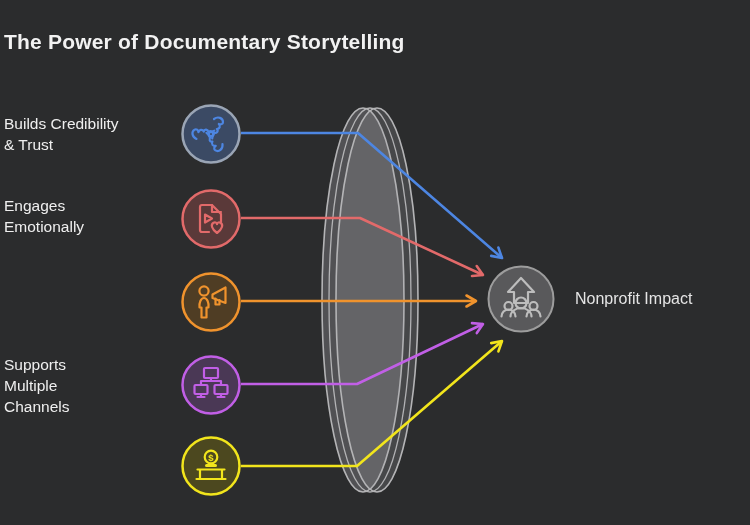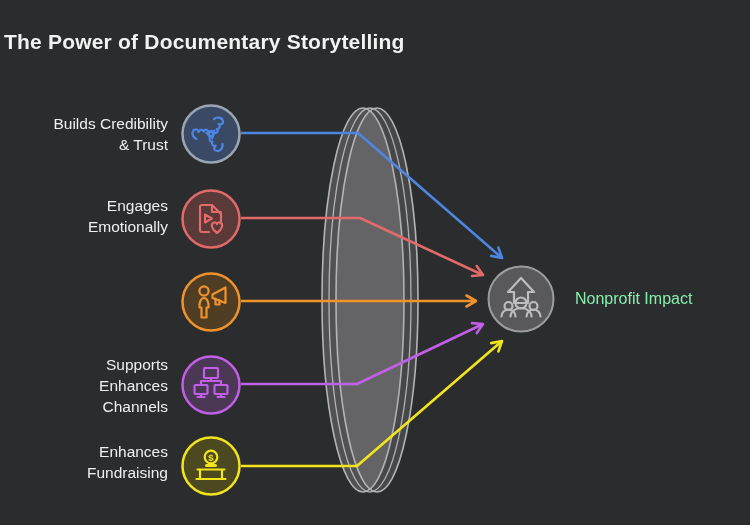--- a/index.html
+++ b/index.html
@@ -15,30 +15,30 @@
     left:4px;top:30px;width:750px;
     text-align:left;
     font-size:21px;font-weight:700;
     color:#f2f2f2;
     letter-spacing:.2px;
   }
   .item-label{
     position:absolute;
     left:4px;width:164px;
     transform:translateY(-50%);
-    text-align:right;
+    text-align:left;
     font-size:15.5px;line-height:21px;
     color:#efefef;
     white-space:pre-line;
   }
   .outcome-label{
     position:absolute;
     left:575px;top:299px;
     transform:translateY(-50%);
-    font-size:16px;color:#86efac;
+    font-size:16px;color:#e5e5e5;
     white-space:nowrap;
   }
   svg{position:absolute;display:block;}
   .glyph{fill:none;stroke-width:2.2;stroke-linecap:round;stroke-linejoin:round;}
   .connector{fill:none;stroke-width:2.6;stroke-linejoin:round;}
   .arrowhead{fill:none;stroke-width:2.6;stroke-linecap:round;stroke-linejoin:round;}
   .coin-dollar{font-family:"Liberation Sans",sans-serif;font-size:9.5px;font-weight:700;}
 </style>
 </head>
 <body>
@@ -98,36 +98,34 @@
     <circle r="28.5" stroke-width="2.5" fill="#4f3d24" stroke="#f0932d"></circle>
     <g class="glyph" stroke="#f0932d">
       <circle cx="-7" cy="-11" r="4.6"></circle>
       <path d="M -7,-4 C -3.8,-4 -2,1 -2.5,5.5 L -4.5,5.5 L -4.5,15.5 L -9.5,15.5 L -9.5,5.5 L -11.5,5.5 C -12,1 -10.2,-4 -7,-4 Z"></path>
       <path d="M 1.5,-7.5 L 14.5,-14.5 V 1 L 1.5,-4 Z"></path>
       <path d="M 4.5,-3.5 L 4.5,2.5 L 8.5,2.5 L 8.5,-2"></path>
     </g>
   </svg>
 
   <div class="item-label" style="top:385px">Supports
-Enhances
+Multiple
 Channels</div>
   <svg width="62" height="62" viewBox="-31 -31 62 62" style="left:180px;top:354px">
     <circle r="28.5" stroke-width="2.5" fill="#4a3855" stroke="#c15fe6"></circle>
     <g class="glyph" stroke="#c15fe6">
       <rect x="-7" y="-17" width="14" height="10" rx="1"></rect>
       <path d="M 0,-7 V -4 M -10,-4 H 10 M -10,-4 V 0 M 10,-4 V 0"></path>
       <rect x="-16.5" y="0" width="13" height="9" rx="1"></rect>
       <rect x="3.5" y="0" width="13" height="9" rx="1"></rect>
       <path d="M -10,9 V 12 M -13.5,12 H -6.5"></path>
       <path d="M 10,9 V 12 M 6.5,12 H 13.5"></path>
     </g>
   </svg>
 
-  <div class="item-label" style="top:462px">Enhances
-Fundraising</div>
   <svg width="62" height="62" viewBox="-31 -31 62 62" style="left:180px;top:435px">
     <circle r="28.5" stroke-width="2.5" fill="#4c481f" stroke="#f2e51c"></circle>
     <g class="glyph" stroke="#f2e51c">
       <circle cx="0" cy="-9" r="6.3"></circle>
       <text class="coin-dollar" x="0" y="-5.3" text-anchor="middle" stroke="none" fill="#f2e51c">$</text>
       <path d="M -4.5,-0.5 H 4.5" stroke-width="3"></path>
       <path d="M -13.5,3.5 H 13.5 M -11,3.5 V 13 M 11,3.5 V 13 M -14.5,13 H 14.5"></path>
     </g>
   </svg>
 

